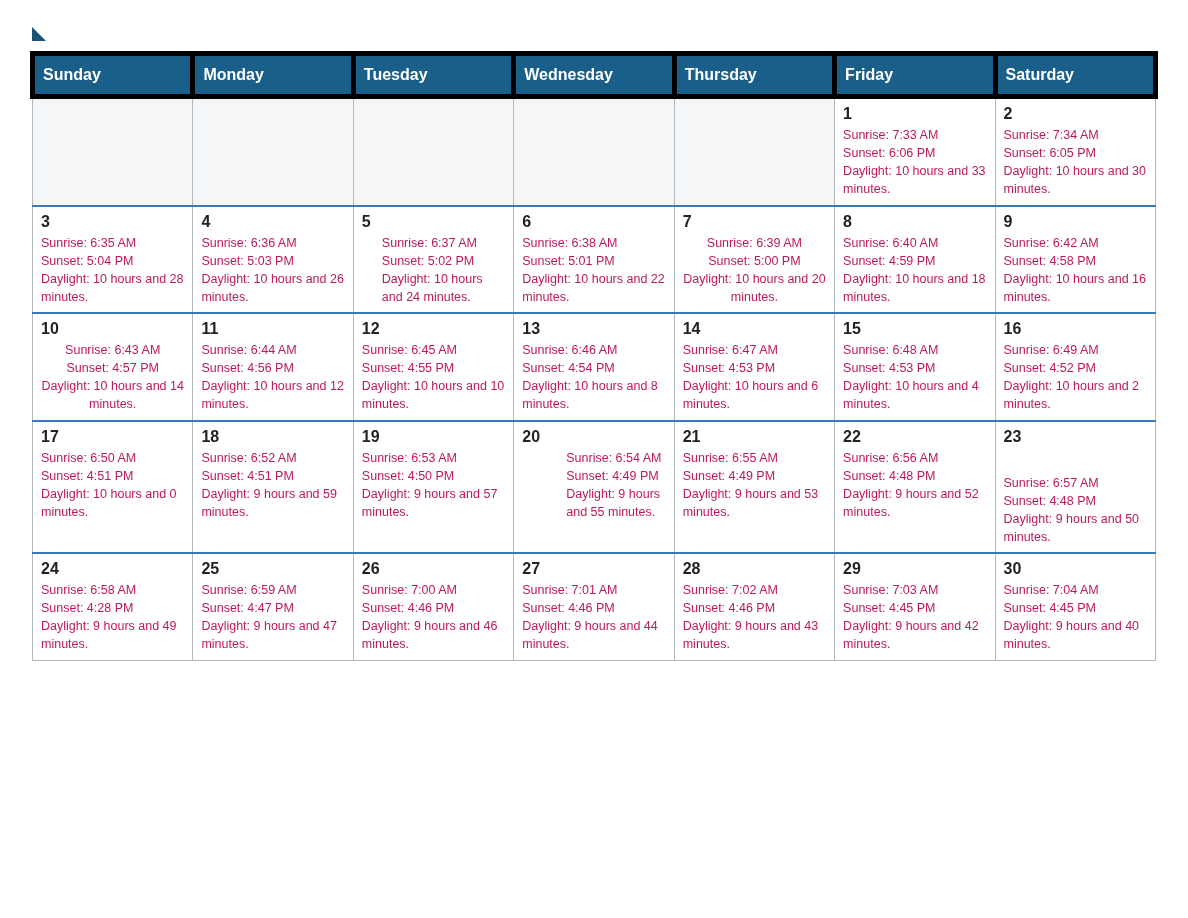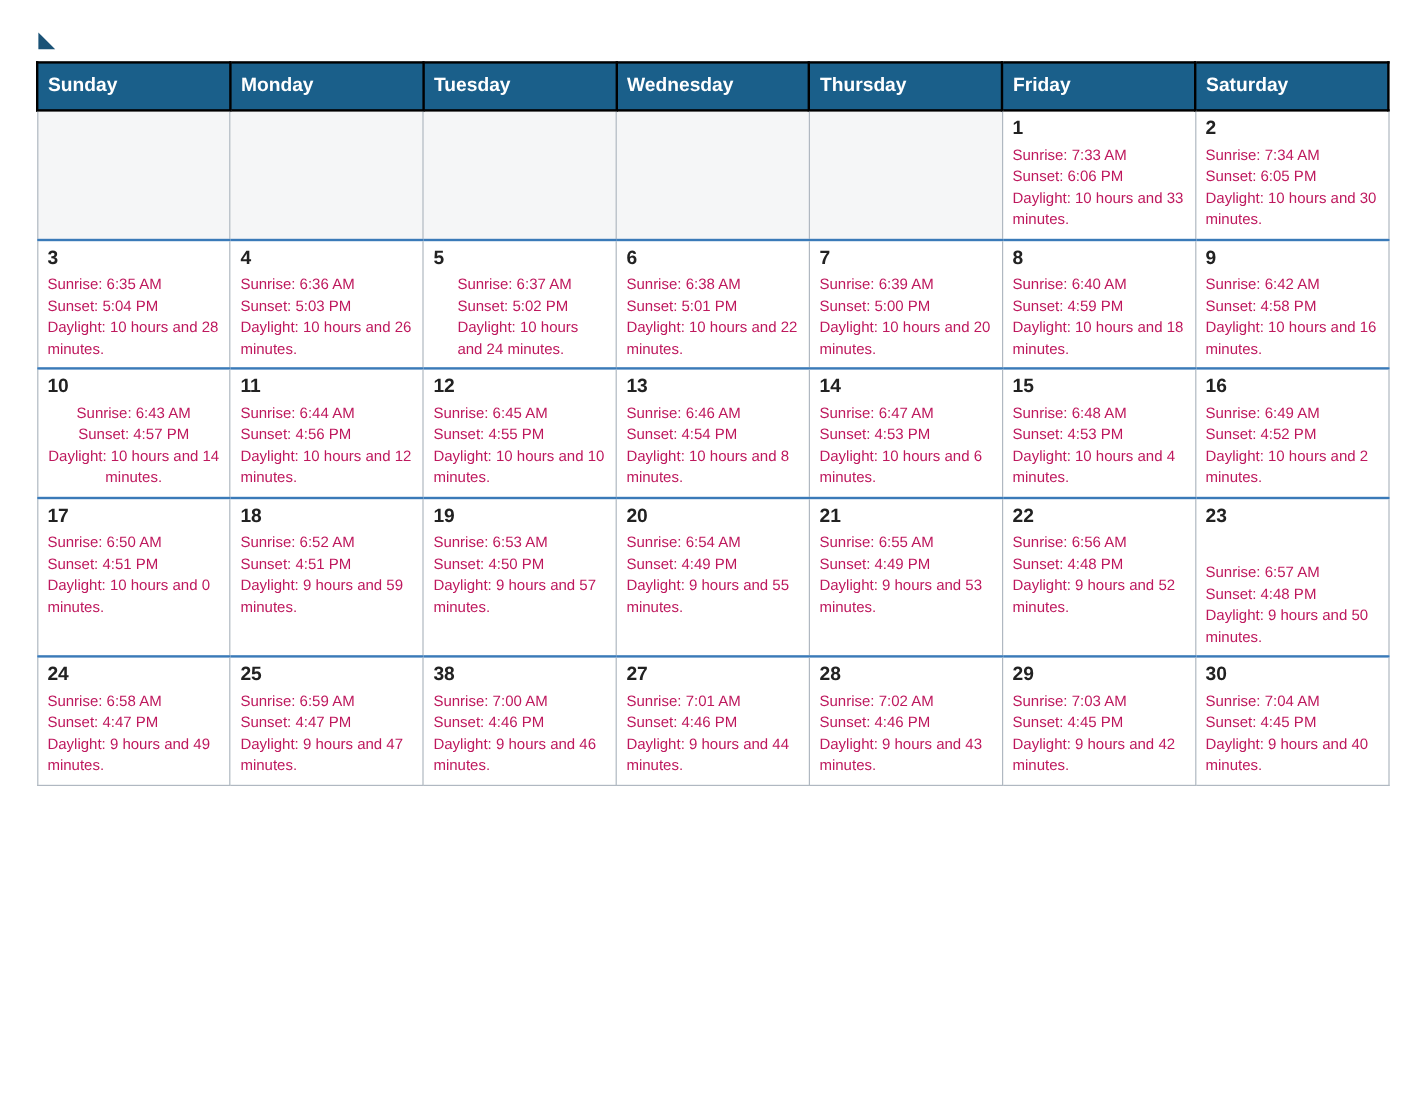--- a/index.html
+++ b/index.html
@@ -66,21 +66,21 @@
       border-collapse: collapse;
       margin-top: 8px;
     }
     .calendar thead tr th {
       background-color: #1a5f8a;
       color: #fff;
       font-size: 16px;
       font-weight: bold;
       padding: 10px 8px;
       text-align: left;
-      border: 2px solid #000000;
+      border: 5px solid #000000;
     }
     .calendar tbody tr td {
       vertical-align: top;
       border: 1px solid #b0b8c1;
       padding: 6px 8px;
       width: 14.28%;
       min-height: 90px;
       font-size: 13px;
       color: #333;
       background: #fff;
@@ -173,21 +173,21 @@
 Daylight: 10 hours and 24 minutes.</div>
         </td>
         <td>
           <span class="day-number">6</span>
           <div class="day-info" style="white-space: pre-line;">Sunrise: 6:38 AM
 Sunset: 5:01 PM
 Daylight: 10 hours and 22 minutes.</div>
         </td>
         <td>
           <span class="day-number">7</span>
-          <div class="day-info" style="white-space: pre-line;">Sunrise: 6:39 AM
+          <div class="day-info" style="white-space: pre-line; text-align: center;">Sunrise: 6:39 AM
 Sunset: 5:00 PM
 Daylight: 10 hours and 20 minutes.</div>
         </td>
         <td>
           <span class="day-number">8</span>
           <div class="day-info" style="white-space: pre-line;">Sunrise: 6:40 AM
 Sunset: 4:59 PM
 Daylight: 10 hours and 18 minutes.</div>
         </td>
         <td>
@@ -255,21 +255,21 @@
 Daylight: 9 hours and 59 minutes.</div>
         </td>
         <td>
           <span class="day-number">19</span>
           <div class="day-info" style="white-space: pre-line;">Sunrise: 6:53 AM
 Sunset: 4:50 PM
 Daylight: 9 hours and 57 minutes.</div>
         </td>
         <td>
           <span class="day-number">20</span>
-          <div class="day-info" style="white-space: pre-line;">Sunrise: 6:54 AM
+          <div class="day-info" style="white-space: pre-line; margin-left: 44px;">Sunrise: 6:54 AM
 Sunset: 4:49 PM
 Daylight: 9 hours and 55 minutes.</div>
         </td>
         <td>
           <span class="day-number">21</span>
           <div class="day-info" style="white-space: pre-line;">Sunrise: 6:55 AM
 Sunset: 4:49 PM
 Daylight: 9 hours and 53 minutes.</div>
         </td>
         <td>
@@ -282,31 +282,31 @@
           <span class="day-number">23</span>
           <div class="day-info" style="white-space: pre-line; margin-top: 28px;">Sunrise: 6:57 AM
 Sunset: 4:48 PM
 Daylight: 9 hours and 50 minutes.</div>
         </td>
       </tr>
       <tr class="row-separator">
         <td>
           <span class="day-number">24</span>
           <div class="day-info" style="white-space: pre-line;">Sunrise: 6:58 AM
-Sunset: 4:47 PM
+Sunset: 4:28 PM
 Daylight: 9 hours and 49 minutes.</div>
         </td>
         <td>
           <span class="day-number">25</span>
           <div class="day-info" style="white-space: pre-line;">Sunrise: 6:59 AM
 Sunset: 4:47 PM
 Daylight: 9 hours and 47 minutes.</div>
         </td>
         <td>
-          <span class="day-number">38</span>
+          <span class="day-number">26</span>
           <div class="day-info" style="white-space: pre-line;">Sunrise: 7:00 AM
 Sunset: 4:46 PM
 Daylight: 9 hours and 46 minutes.</div>
         </td>
         <td>
           <span class="day-number">27</span>
           <div class="day-info" style="white-space: pre-line;">Sunrise: 7:01 AM
 Sunset: 4:46 PM
 Daylight: 9 hours and 44 minutes.</div>
         </td>

